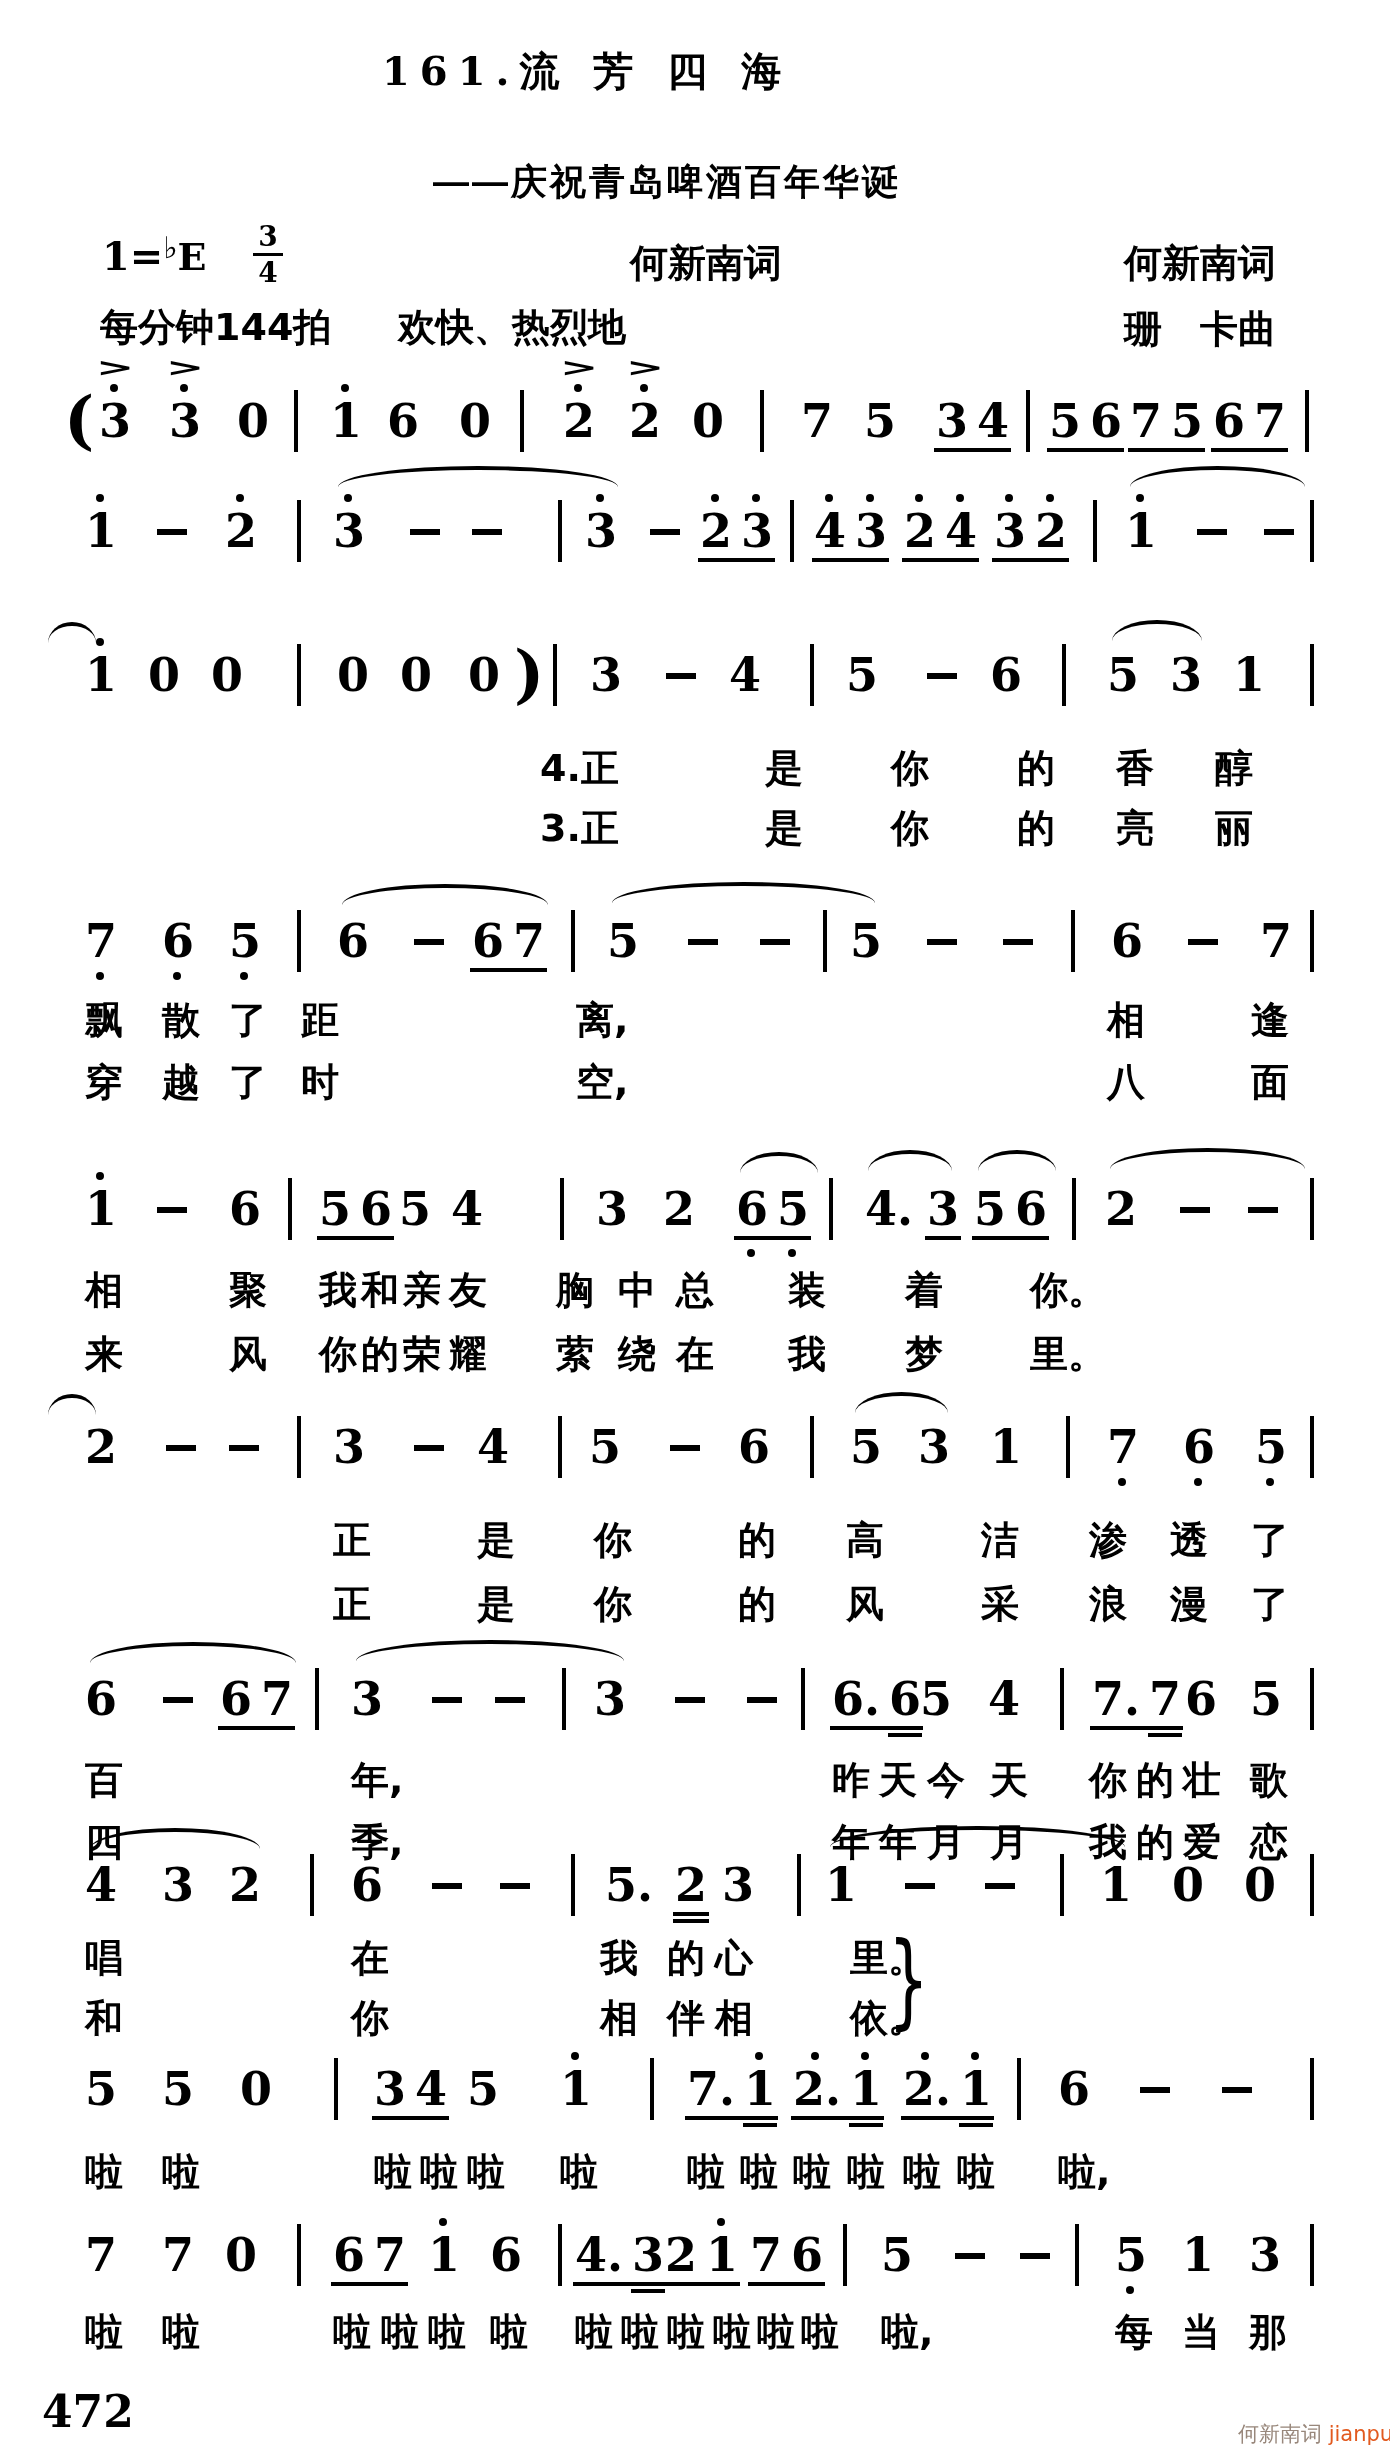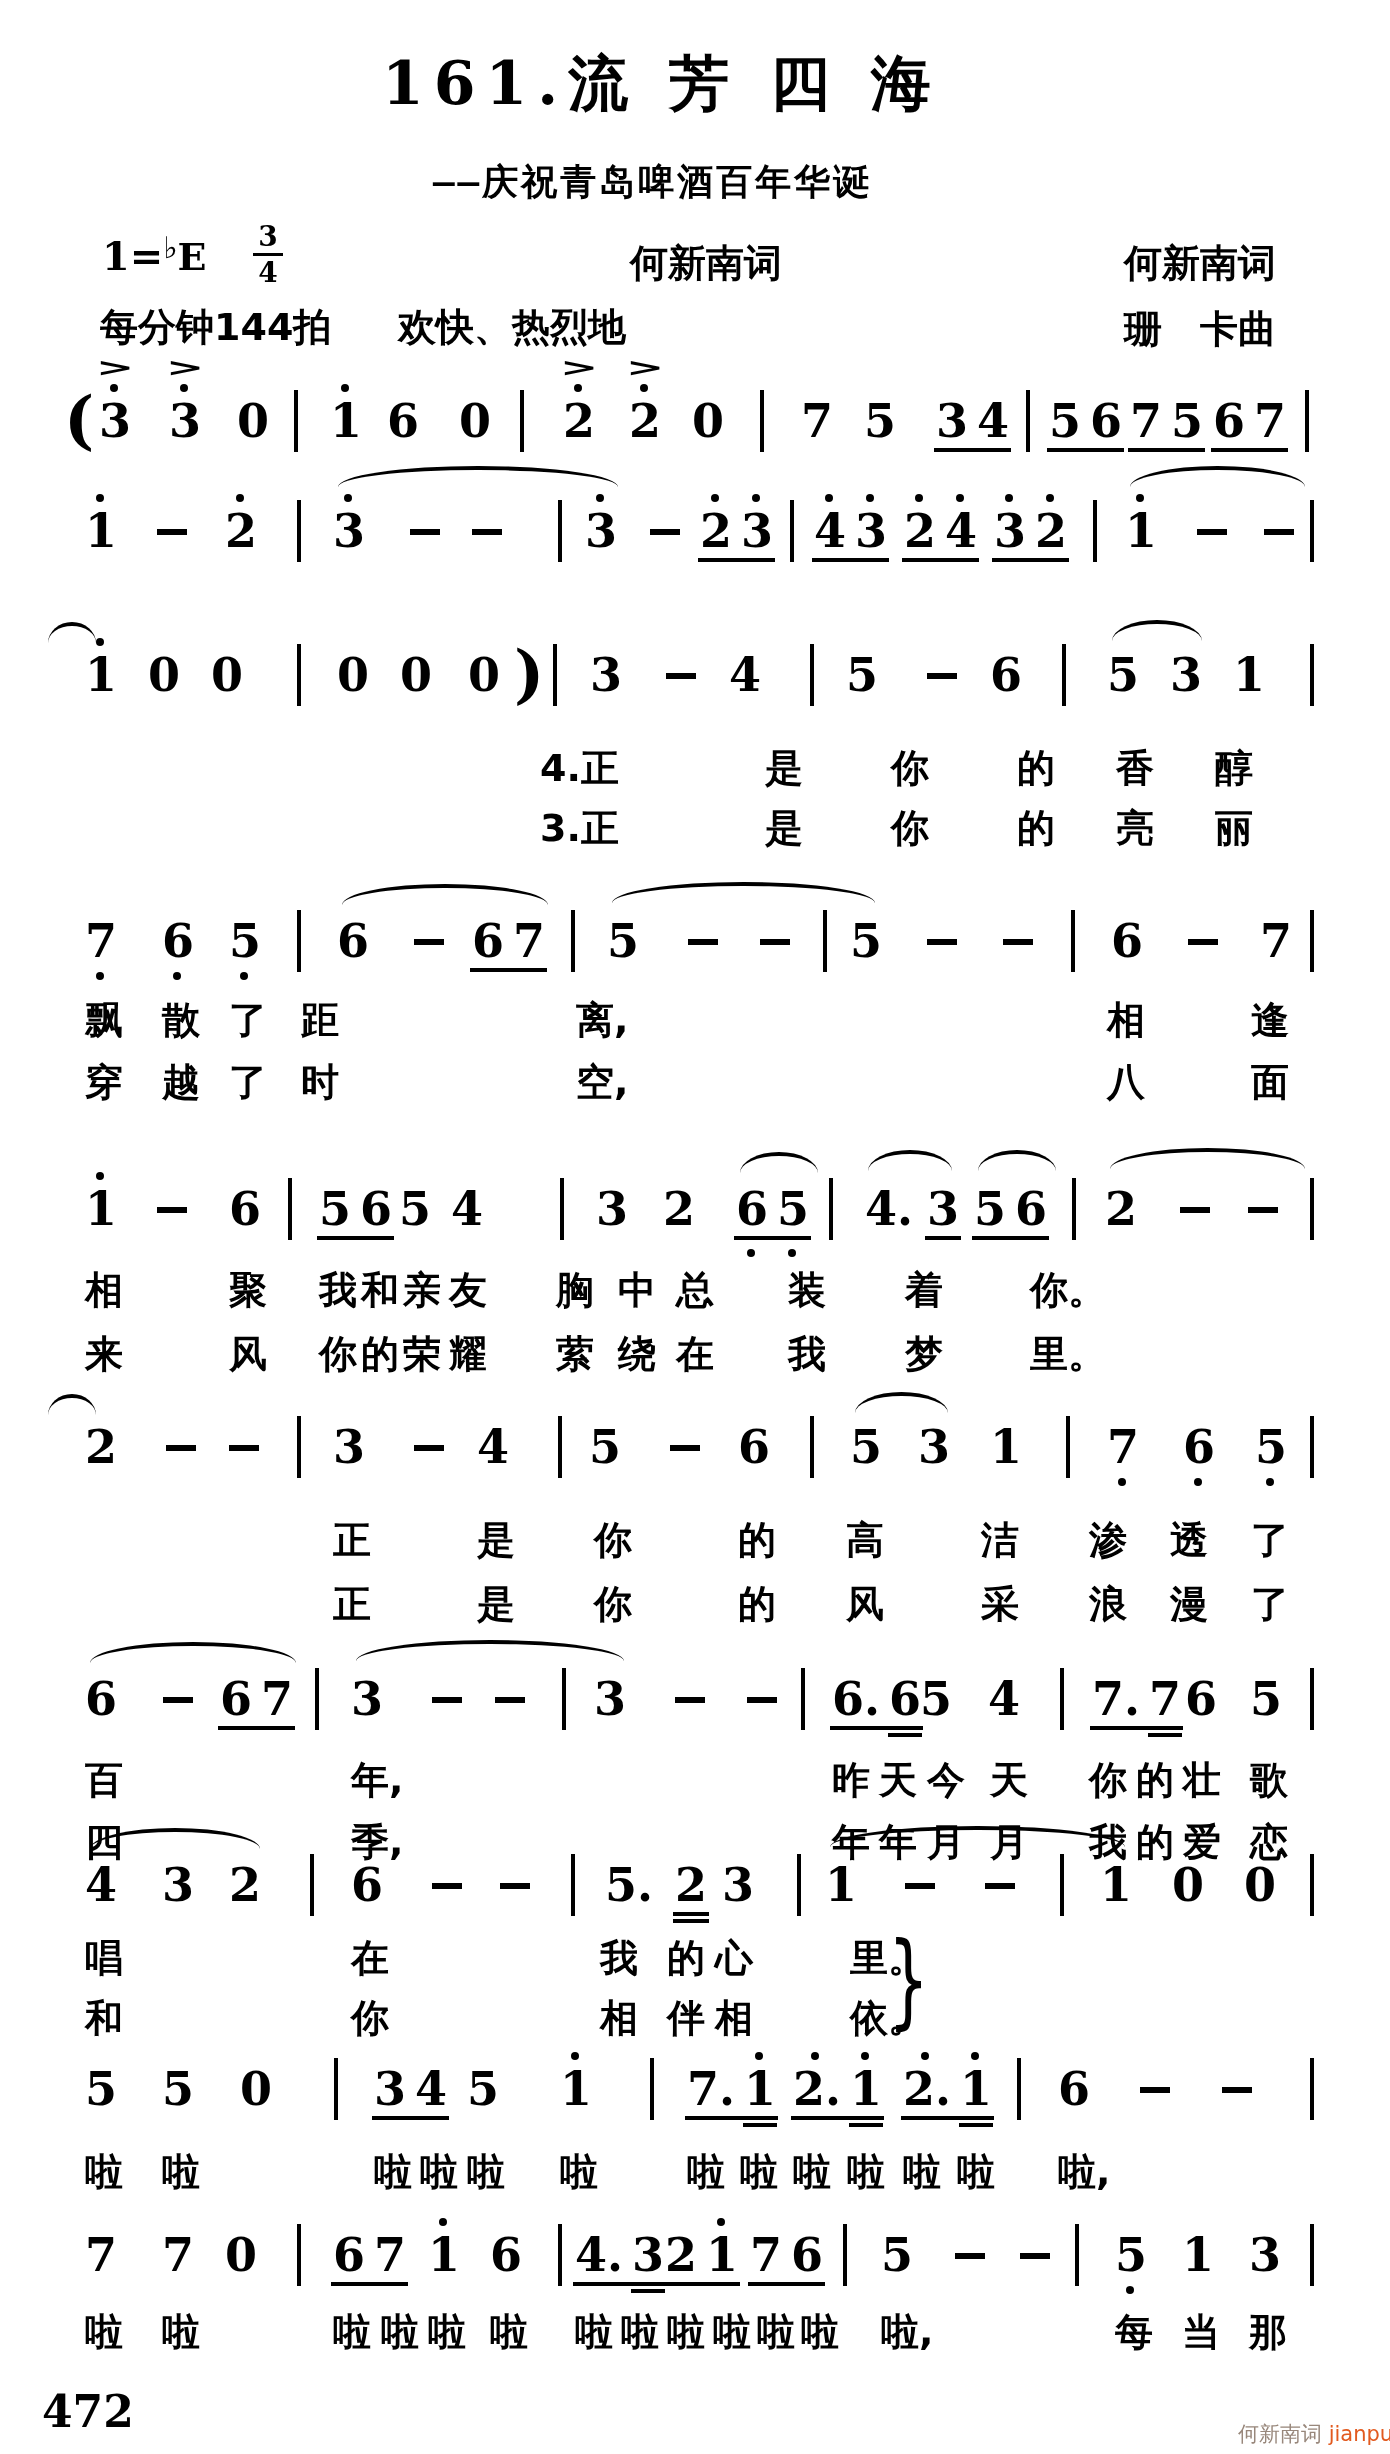--- a/index.html
+++ b/index.html
@@ -1,20 +1,20 @@
 <!DOCTYPE html>
 <html><head>
 <meta charset="utf-8">
 <style>
   html,body{margin:0;padding:0;background:#d8d8d8;}
   .page{position:relative;width:1390px;height:2454px;background:#ffffff;color:#000;
         font-family:"DejaVu Serif", serif;overflow:hidden;margin:0 auto;}
   
-  .title{position:absolute;left:382px;top:44px;font-weight:bold;font-size:60px;letter-spacing:10px;white-space:nowrap;}
-  .subtitle{position:absolute;left:433px;top:158px;font-weight:bold;font-size:36px;letter-spacing:3px;white-space:nowrap;font-family:Liberation Mono, monospace;}
+  .title{position:absolute;left:382px;top:44px;font-weight:bold;font-size:40px;letter-spacing:10px;white-space:nowrap;}
+  .subtitle{position:absolute;left:433px;top:158px;font-weight:bold;font-size:36px;letter-spacing:3px;white-space:nowrap;font-family:Liberation Sans, sans-serif;}
   .keysig{position:absolute;left:102px;top:232px;font-weight:bold;font-size:40px;white-space:nowrap;}
   .keysig .flat{font-size:30px;position:relative;top:-12px;font-family:"DejaVu Sans",sans-serif;}
   .keysig .knote{font-size:38px;}
   .timesig{position:absolute;left:252px;top:222px;width:32px;text-align:center;font-weight:bold;font-size:28px;line-height:1.05;}
   .tsline{display:block;height:3px;background:#000;margin:2px 1px;}
   .voice{position:absolute;left:630px;top:238px;font-weight:bold;font-size:38px;white-space:nowrap;font-family:"DejaVu Sans",sans-serif;}
   .lyricist{position:absolute;left:1124px;top:238px;font-weight:bold;font-size:38px;white-space:nowrap;font-family:"DejaVu Sans",sans-serif;}
   .tempo1{position:absolute;left:100px;top:302px;font-weight:bold;font-size:38px;white-space:nowrap;font-family:"DejaVu Sans",sans-serif;}
   .tempo2{position:absolute;left:398px;top:302px;font-weight:bold;font-size:38px;white-space:nowrap;font-family:"DejaVu Sans",sans-serif;}
   .composer{position:absolute;left:1124px;top:304px;font-weight:bold;font-size:38px;white-space:nowrap;font-family:"DejaVu Sans",sans-serif;}

